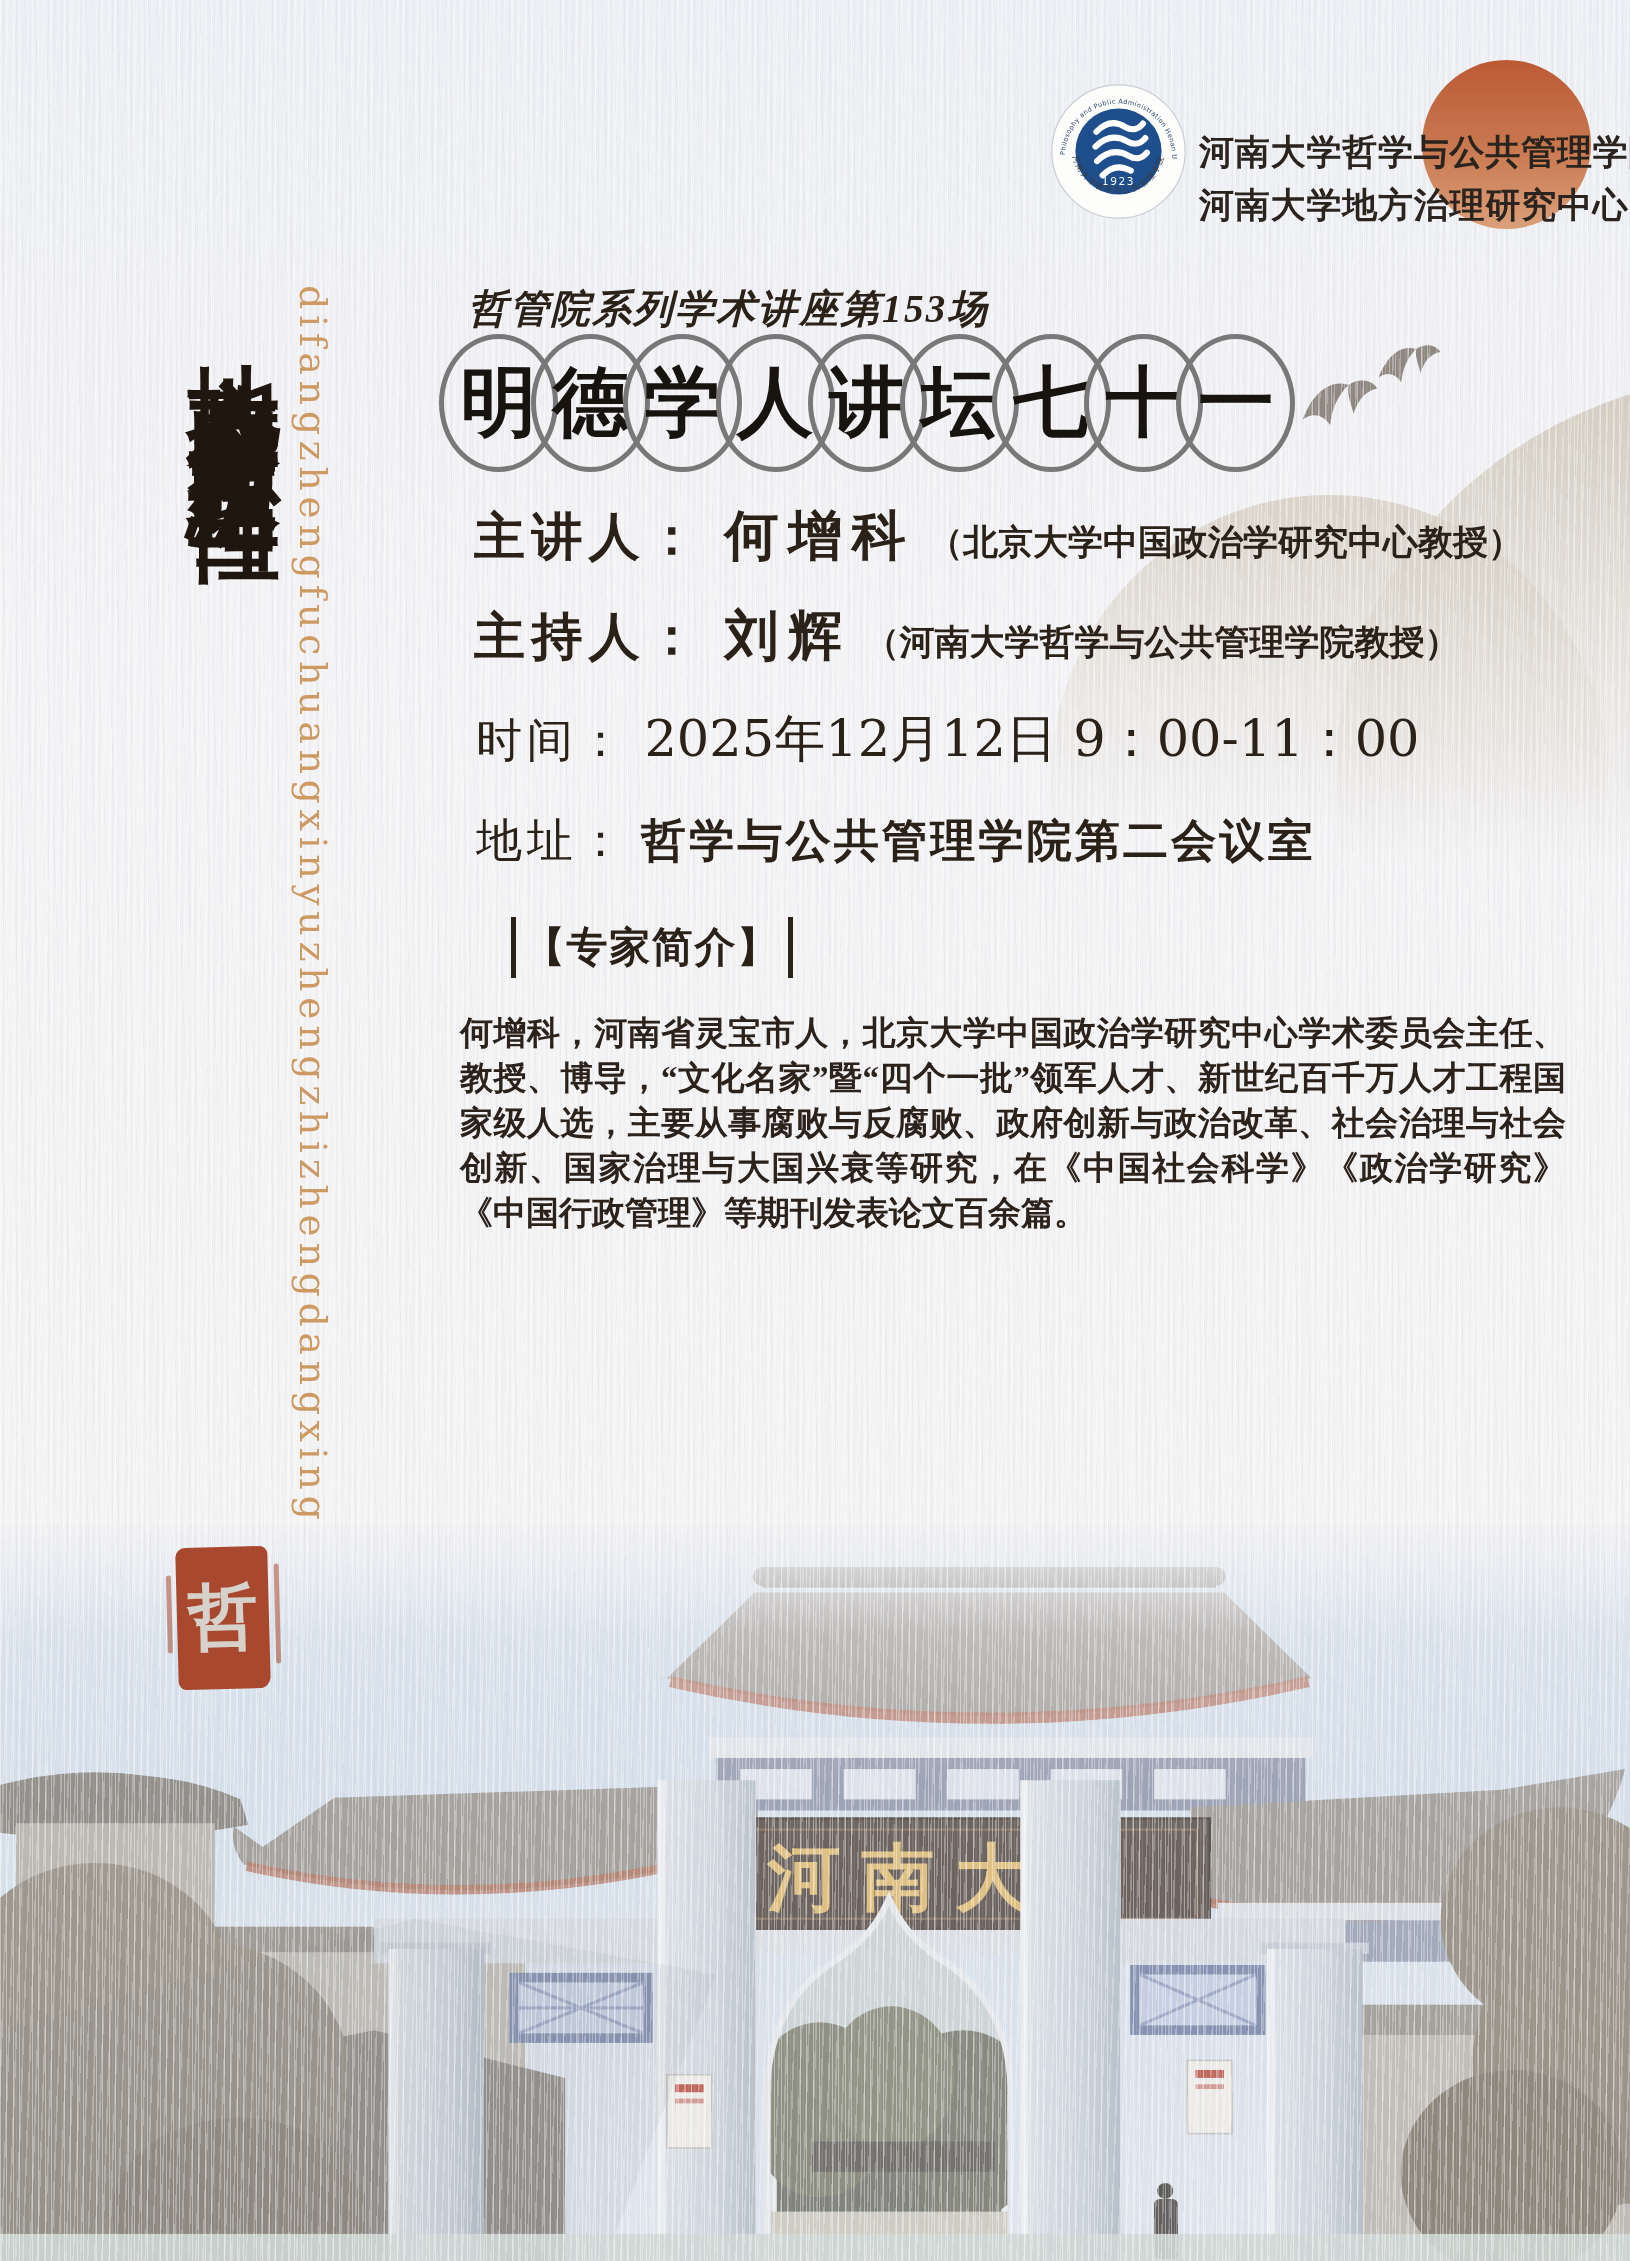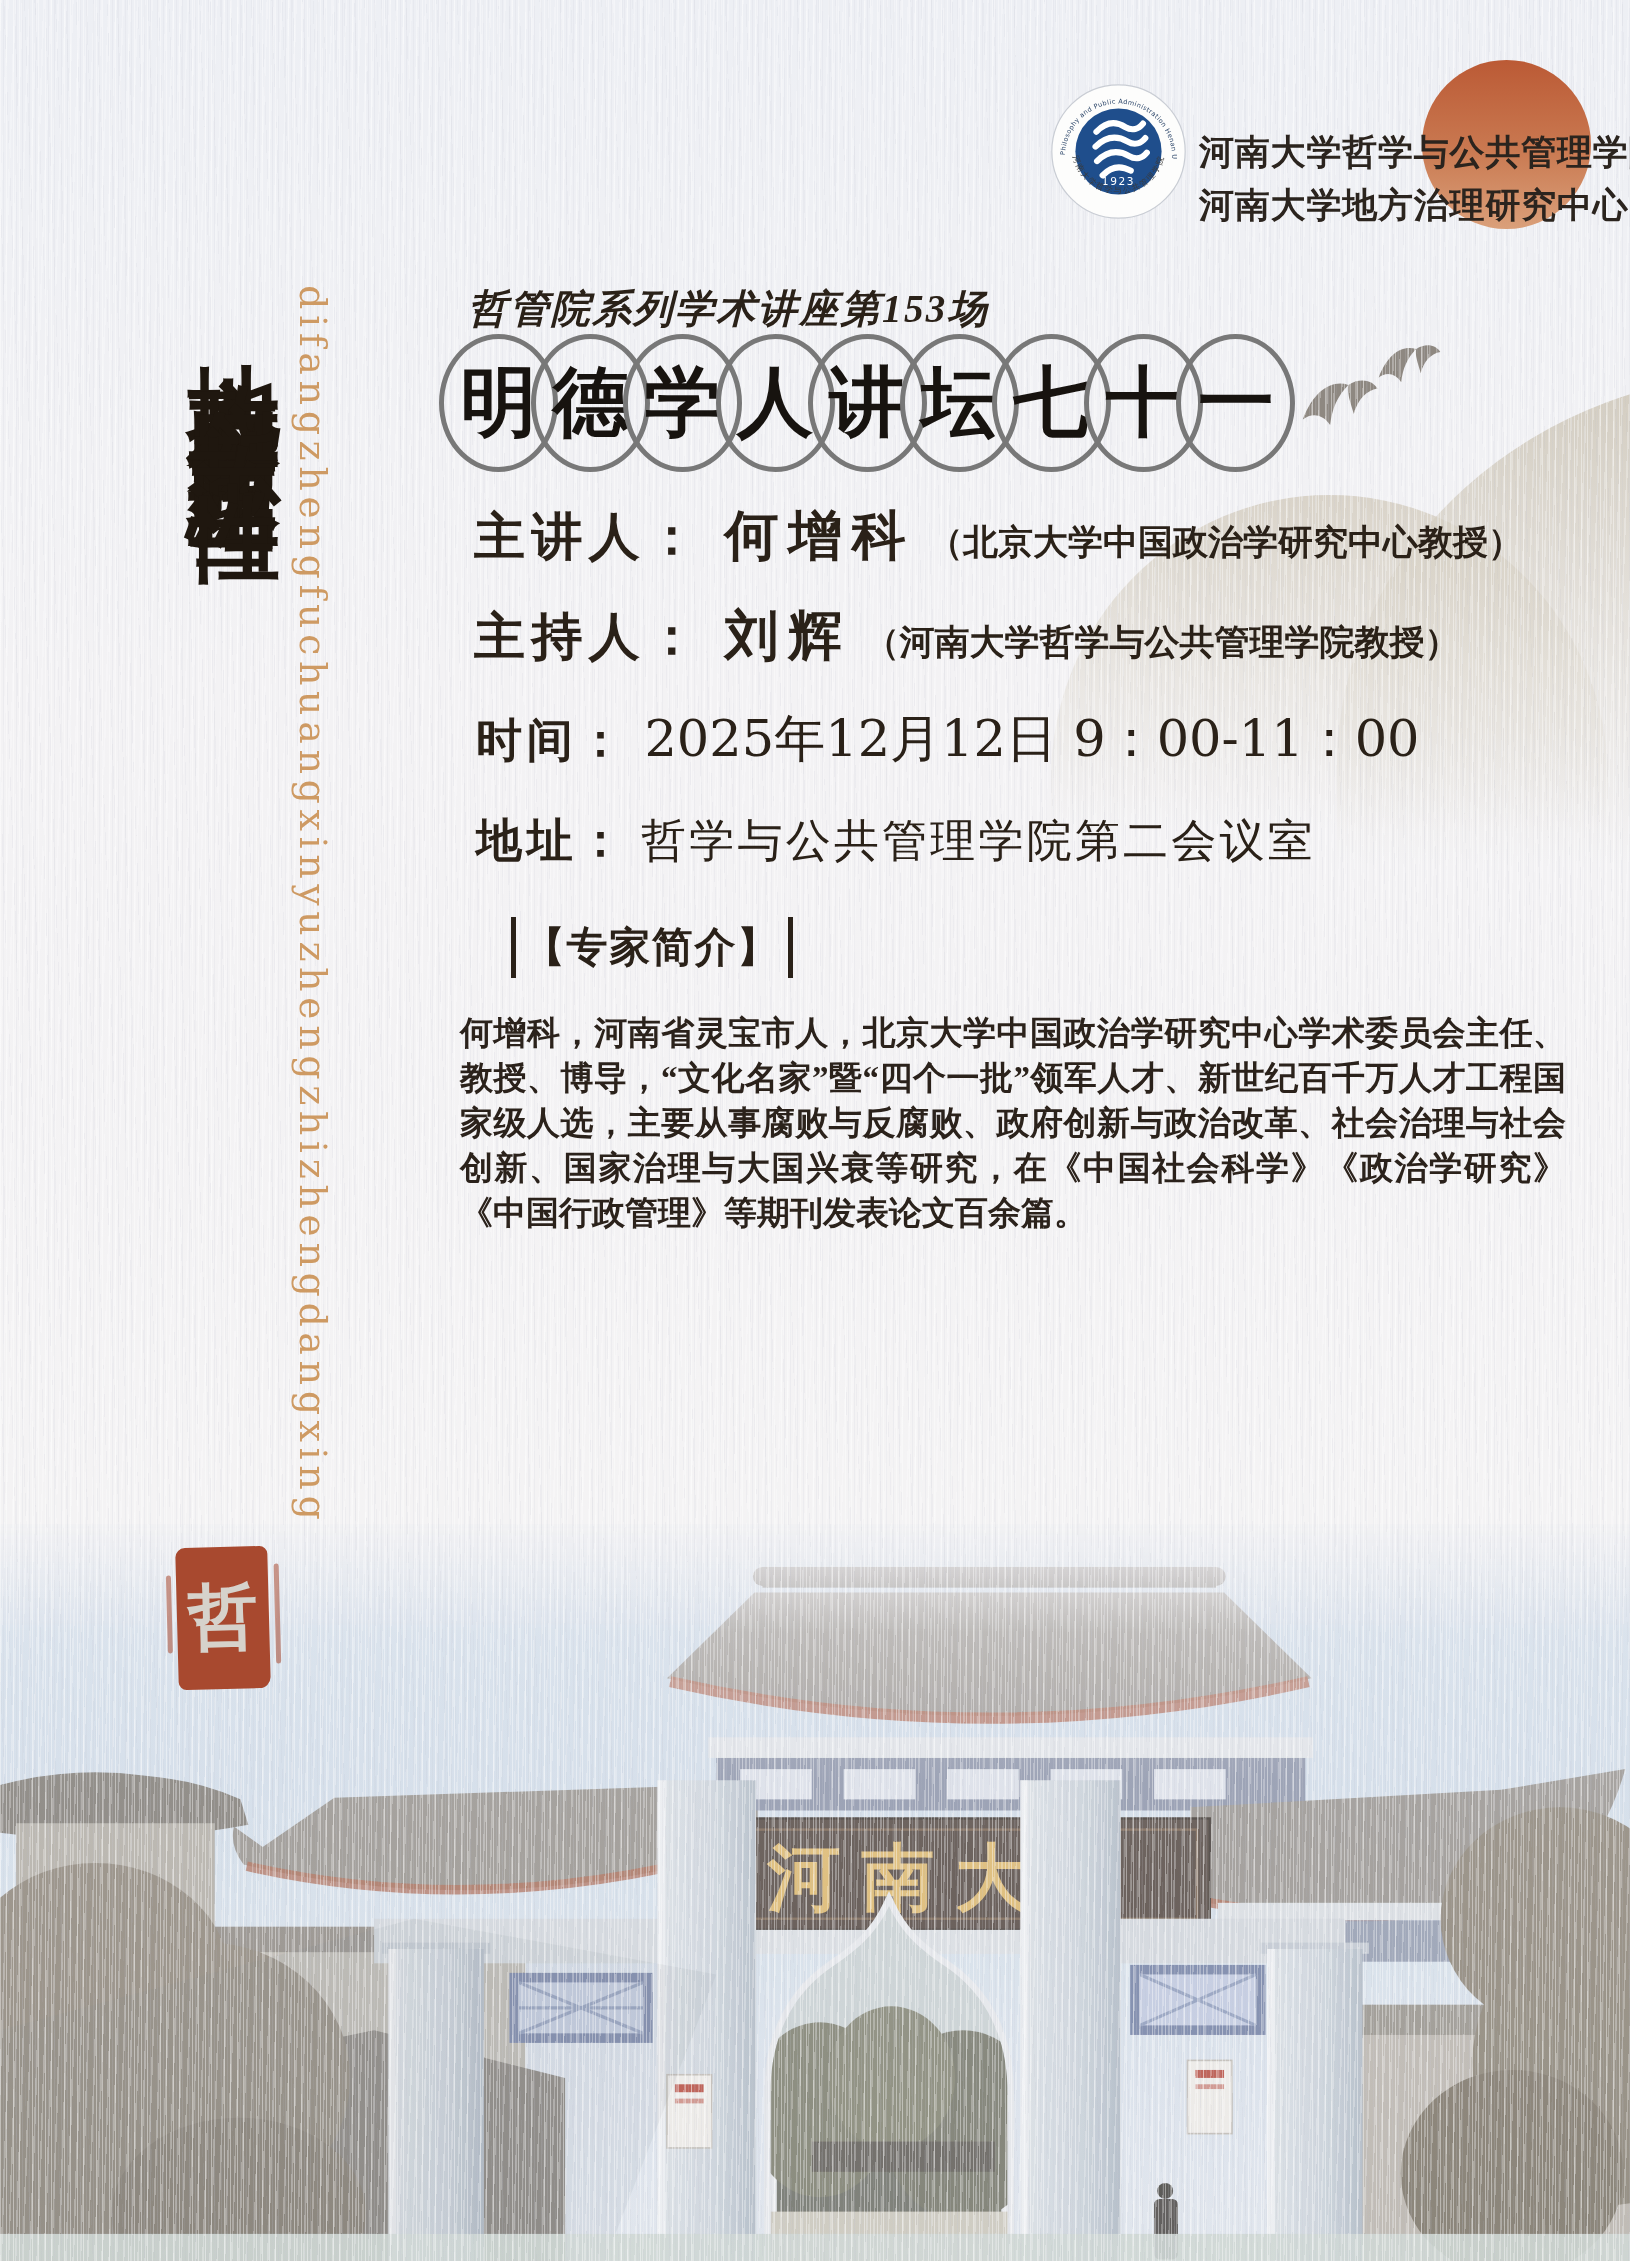--- a/index.html
+++ b/index.html
@@ -40,23 +40,23 @@
     width:119px; height:138px; border:5.6px solid #787878; border-radius:50%;
     margin-right:-30px; box-sizing:border-box;
     font-size:76px; font-weight:700; color:#17130f;
   }
 
   
   .line{white-space:nowrap;}
   .role{font-size:51px; font-weight:800; letter-spacing:6.4px;}
   .name{font-size:54px; font-weight:800; letter-spacing:9.6px; margin-left:21px;}
   .affil{font-size:35px; font-weight:700; margin-left:12.7px;}
-  .dlabel{font-size:46px; font-weight:700; letter-spacing:4.8px;}
+  .dlabel{font-size:46px; font-weight:400; letter-spacing:4.8px;}
   .dvalue-time{font-size:51px; font-weight:400; font-family:"DejaVu Serif","Liberation Serif",serif; margin-left:16px;}
-  .dvalue-venue{font-size:45px; font-weight:400; letter-spacing:3.2px; margin-left:12.7px;}
+  .dvalue-venue{font-size:45px; font-weight:700; letter-spacing:3.2px; margin-left:12.7px;}
 
   
   .bio-head{
     left:511px; top:917px; font-size:41px; font-weight:800; letter-spacing:1.6px;
     border-left:5.6px solid #2a2118; border-right:5.6px solid #2a2118; padding:3.2px 8px;
   }
   .bio-text{
     left:460px; top:1011px; width:1106px;
     font-size:33px; line-height:45px; font-weight:700; color:#2b221b;
     text-align:justify;

